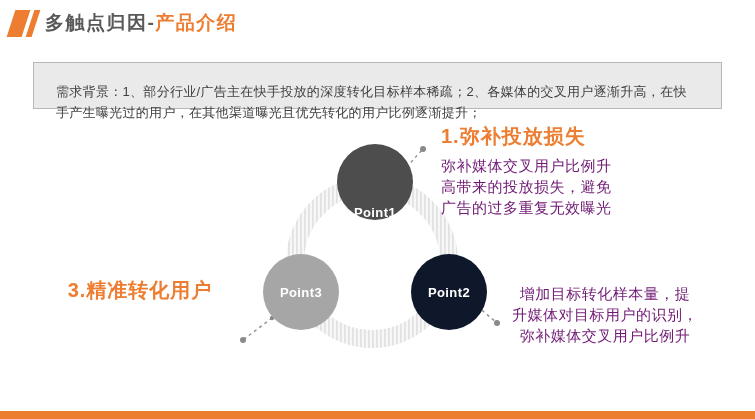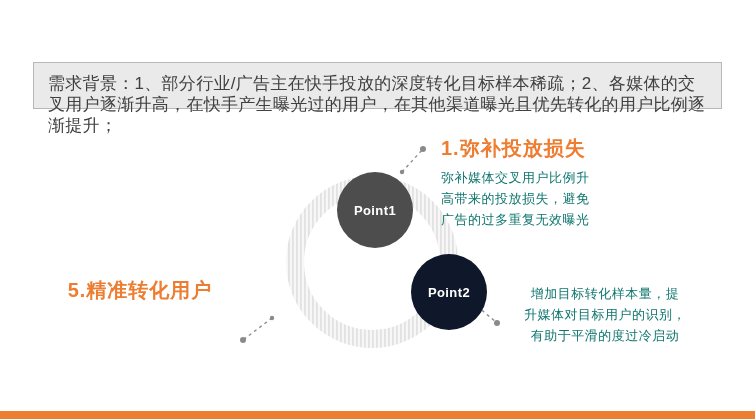--- a/index.html
+++ b/index.html
@@ -20,51 +20,58 @@
   .title{margin:0;font-size:19px;font-weight:bold;letter-spacing:1.5px;line-height:28px;}
   .t-gray{color:#595959;}
   .t-orange{color:#ED7D31;}
 
   
   .reqbox{
     position:absolute;left:33px;top:62px;width:689px;height:47px;
     background:#eaeaea;border:1px solid #b7b7b7;box-sizing:border-box;
   }
   .reqbox p{
-    margin:4px;padding:6px 10px 0 10px;
-    font-size:17px;line-height:21px;color:#404040;letter-spacing:0.3px;
+    margin:12px;padding:6px 10px 0 10px;
+    font-size:13px;line-height:21px;color:#404040;letter-spacing:0.3px;
   }
 
   
   .diagram-svg{position:absolute;left:0;top:0;width:755px;height:419px;pointer-events:none;}
   .node{
     position:absolute;width:76px;height:76px;border-radius:50%;
     display:flex;align-items:center;justify-content:center;
     color:#ffffff;font-size:13px;font-weight:600;letter-spacing:0.4px;
   }
-  .node1{left:337px;top:172px;}
+  .node1{left:337px;top:144px;align-items:flex-end;}
   .node2{left:411px;top:254px;}
   .node3{left:263px;top:254px;}
 
   
   .sec{position:absolute;}
   .sec h2{margin:0;font-size:20px;font-weight:bold;color:#ED7D31;letter-spacing:1px;line-height:26px;}
-  .sec p{margin:6px 0 0 0;font-size:13px;line-height:21px;color:#0f766e;white-space:pre-line;letter-spacing:0.5px;}
-  .sec1{left:441px;top:135px;text-align:left;}
+  .sec p{margin:6px 0 0 0;font-size:15px;line-height:21px;color:#701a75;white-space:pre-line;letter-spacing:0.5px;}
+  .sec1{left:441px;top:123px;text-align:left;}
   .sec2{left:500px;top:277px;width:210px;text-align:center;}
   .sec3{left:40px;top:277px;width:200px;text-align:center;}
 
   
   .footer-bar{position:absolute;left:0;bottom:0;width:755px;height:8px;background:#ED7D31;}
 </style>
 </head>
 <body>
 
 <div class="slide">
 
+  <div class="header">
+    <div class="slashes">
+        <i class="s1"></i>
+        <i class="s2"></i>
+      </div>
+    <h1 class="title"><span class="t-gray">多触点归因-</span><span class="t-orange">产品介绍</span></h1>
+  </div>
 
   <div class="reqbox">
     <p>需求背景：1、部分行业/广告主在快手投放的深度转化目标样本稀疏；2、各媒体的交叉用户逐渐升高，在快手产生曝光过的用户，在其他渠道曝光且优先转化的用户比例逐渐提升；</p>
   </div>
 
   <svg class="diagram-svg" viewBox="0 0 755 419" aria-hidden="true">
     <defs>
       <pattern id="hatch" patternUnits="userSpaceOnUse" width="4" height="4">
         <rect width="4" height="4" fill="#f7f7f7"></rect>
         <rect width="1.8" height="4" fill="#e2e2e2"></rect>
@@ -86,33 +93,36 @@
       <circle cx="272" cy="318" r="2.2"></circle>
     </g>
   </svg>
 
   <div class="node node1" style="background-color: rgb(77, 77, 77);">
     <span>Point1</span>
   </div>
   <div class="node node2" style="background-color: #0f172a;">
     <span>Point2</span>
   </div>
+  <div class="node node3" style="background-color: rgb(166, 166, 166);">
+    <span>Point3</span>
+  </div>
 
   <div class="sec sec1">
     <h2>1.弥补投放损失</h2>
     <p>弥补媒体交叉用户比例升
 高带来的投放损失，避免
 广告的过多重复无效曝光</p>
   </div>
 
   <div class="sec sec2">
     <p>增加目标转化样本量，提
 升媒体对目标用户的识别，
-有助于平滑的度过冷启动</p>
+弥补媒体交叉用户比例升</p>
   </div>
 
   <div class="sec sec3">
-    <h2>5.精准转化用户</h2>
+    <h2>3.精准转化用户</h2>
   </div>
 
   <div class="footer-bar"></div>
 
 </div>
 
 </body></html>

